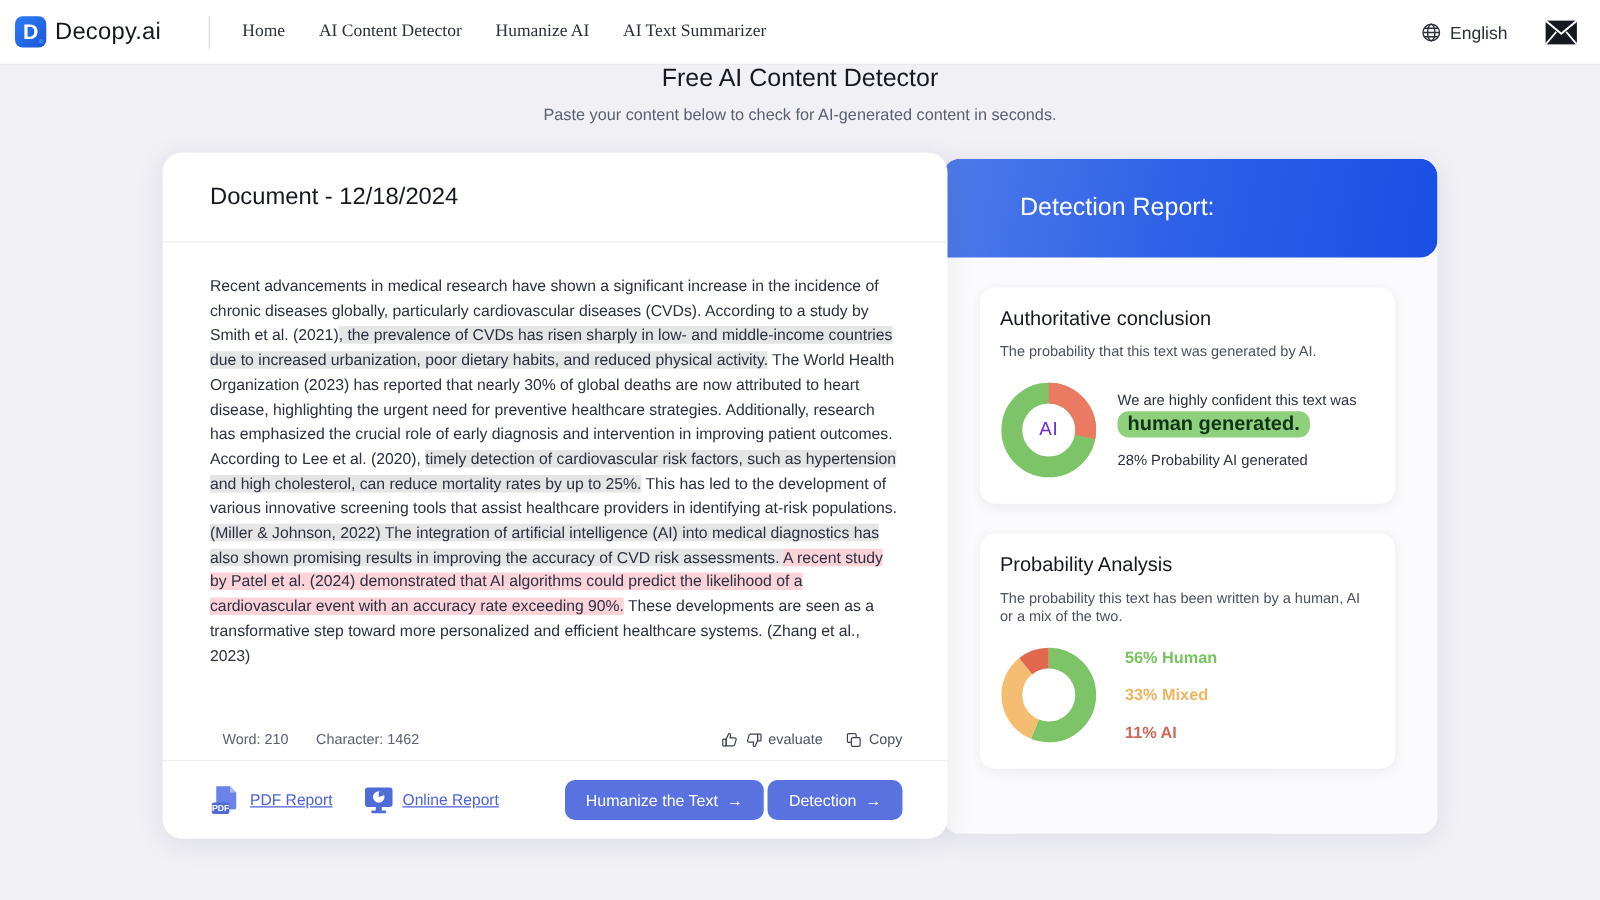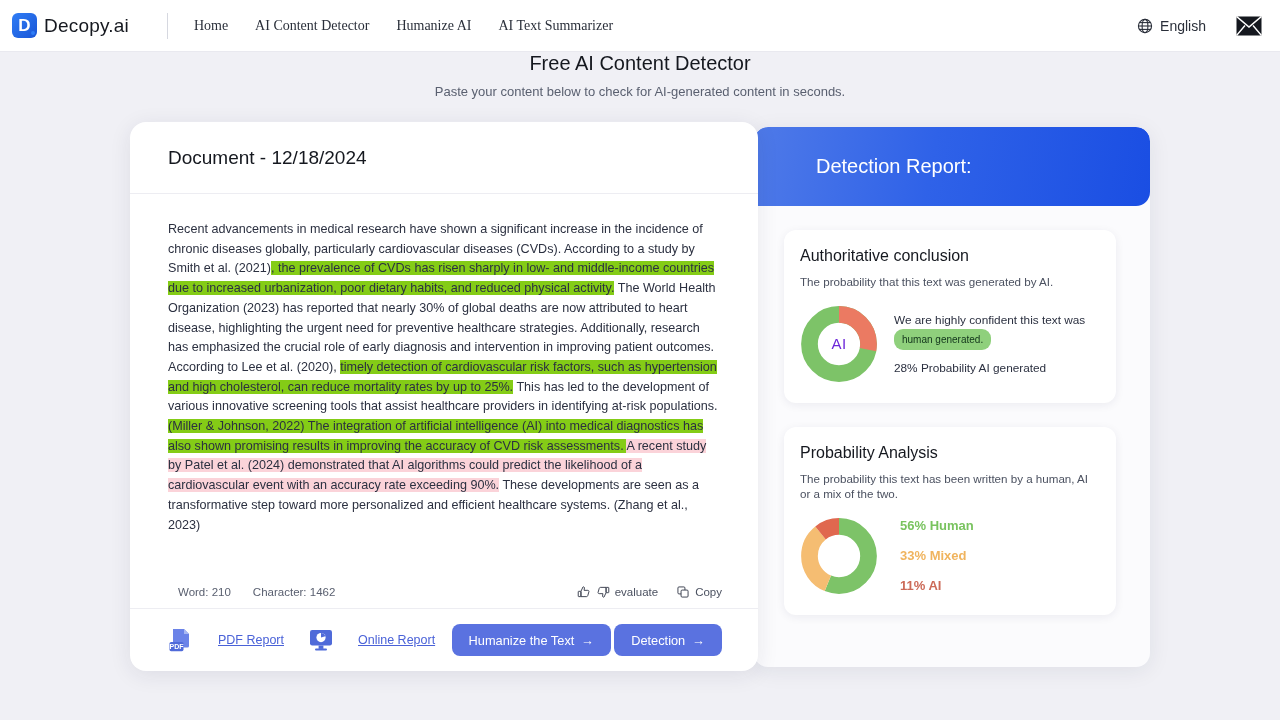--- a/index.html
+++ b/index.html
@@ -68,39 +68,39 @@
     height: 72px; display: flex; align-items: center;
     padding: 0 38px; border-bottom: 1px solid #ededf2; text-align: center;
   }
   .doc-title { font-size: 19px; color: #15181f; }
 
   .doc-body {
     padding: 26px 36px 10px 38px;
     font-size: 12.6px; line-height: 19.7px;
     color: #2b3040; flex: 1;
   }
-  .hl-y { background: #84cc16; }
+  .hl-y { background: #e5e5e5; }
   .hl-p { background: #fbd3d9; }
 
   .doc-meta {
     display: flex; align-items: center;
     padding: 0 36px 0 48px; height: 34px;
     border-bottom: 1px solid #ededf2;
   }
   .meta-txt { font-size: 11.5px; color: #5a6070; }
   .meta-gap { width: 22px; }
   .meta-right { margin-left: auto; display: flex; align-items: center; gap: 18px; }
   .meta-act { display: flex; align-items: center; gap: 5px; cursor: pointer; }
   .meta-act span { font-size: 11.5px; color: #4b5160; }
 
   .doc-foot {
     height: 62px; display: flex; align-items: center;
     padding: 0 36px 0 38px;
   }
-  .report-link { display: flex; align-items: center; gap: 24px; cursor: pointer; justify-content: flex-end; }
+  .report-link { display: flex; align-items: center; gap: 6px; cursor: pointer; justify-content: flex-end; }
   .report-link span {
     font-size: 12.5px; color: #4a62d8; text-decoration: underline;
   }
   .foot-gap { width: 24px; }
   .foot-right { margin-left: auto; display: flex; align-items: center; gap: 3px; }
   .btn {
     border: none; border-radius: 8px;
     background: #5a72e0; color: #fff;
     font-family: inherit; font-size: 12.8px;
     height: 32px; padding: 0 17px; cursor: pointer;
@@ -140,22 +140,22 @@
   .donut-row { display: flex; align-items: center; margin-top: 15px; }
   .donut { flex: 0 0 auto; position: relative; }
   .donut-label {
     position: absolute; inset: 0;
     display: flex; align-items: center; justify-content: center;
     font-size: 15px; color: #6d28d9; letter-spacing: .5px;
   }
   .conc-txt { margin-left: 16px; }
   .conc-line { font-size: 11.8px; color: #2b3040; line-height: 17px; }
   .pill {
-    background: #8fd07c; color: #11331a; font-weight: normal;
-    border-radius: 9px; padding: 2px 8px; font-size: 10px;
+    background: #8fd07c; color: #11331a; font-weight: bold;
+    border-radius: 9px; padding: 2px 8px; font-size: 16px;
     display: inline-block;
   }
   .conc-sub { font-size: 11.8px; color: #2b3040; margin-top: 11px; }
   .legend { margin-left: 22px; display: flex; flex-direction: column; gap: 15px; }
   .legend-item { font-size: 13px; font-weight: bold; }
 
   svg { display: block; }
 </style>
 </head>
 <body>

